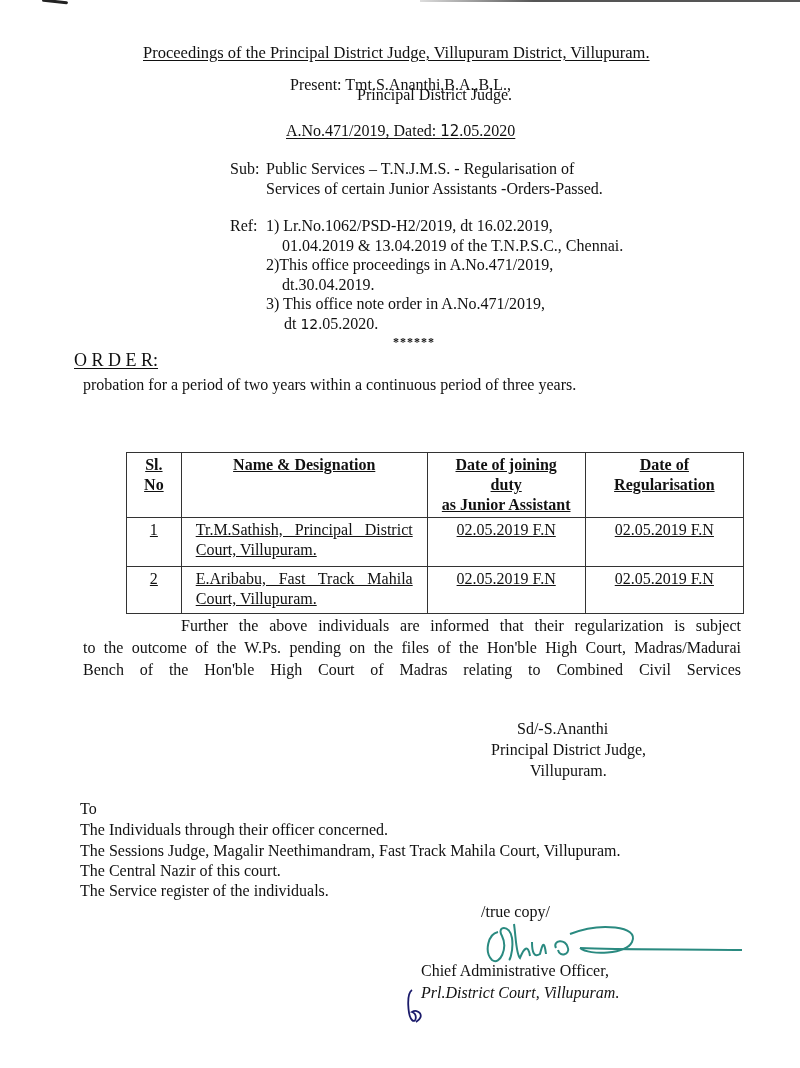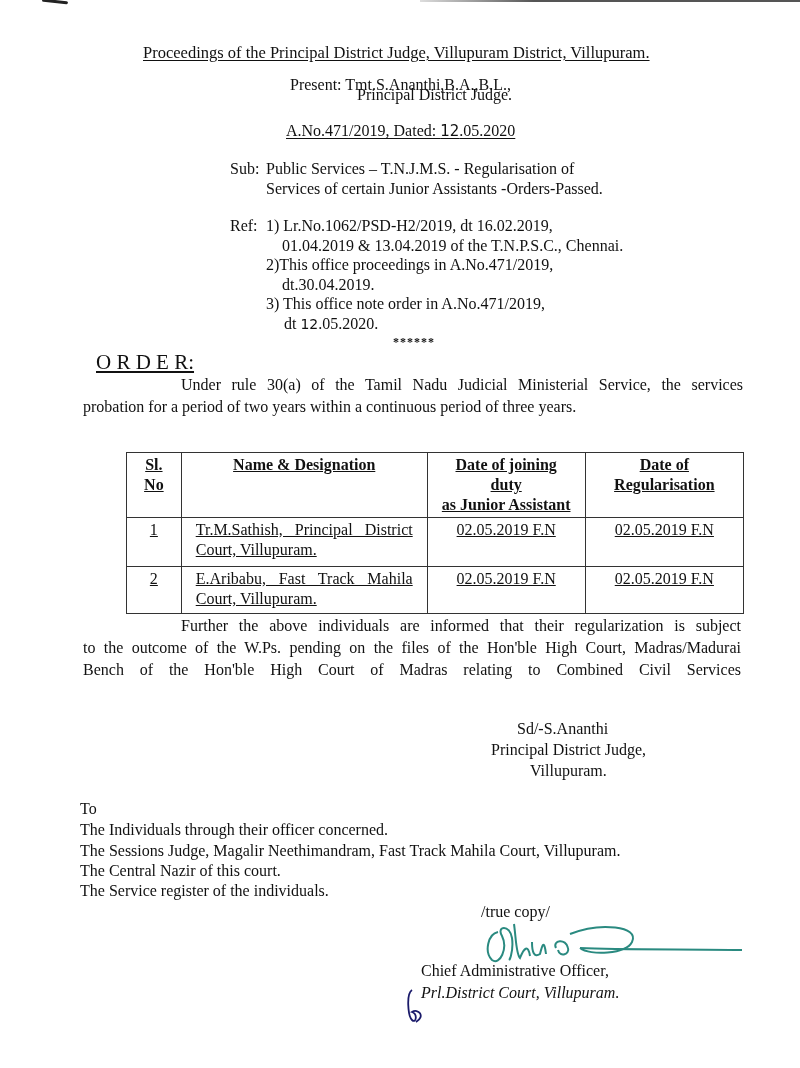--- a/index.html
+++ b/index.html
@@ -52,23 +52,22 @@
 <div class="abs" style="left:266px; top:217px;">1) Lr.No.1062/PSD-H2/2019, dt 16.02.2019,</div>
 <div class="abs" style="left:282px; top:237px;">01.04.2019 &amp; 13.04.2019 of the T.N.P.S.C., Chennai.</div>
 <div class="abs" style="left:266px; top:256px;">2)This office proceedings in A.No.471/2019,</div>
 <div class="abs" style="left:282px; top:276px;">dt.30.04.2019.</div>
 <div class="abs" style="left:266px; top:295px;">3) This office note order in A.No.471/2019,</div>
 <div class="abs" style="left:284px; top:315px;">
   <span>dt </span><span class="hand" style="font-size:14px;">12</span><span>.05.2020.</span>
 </div>
 <div class="abs" style="left:393px; top:335px; font-size:12px; font-weight:bold; letter-spacing:1px;">******</div>
 
-<div class="abs u" style="left:96px; top:350px; font-size:21px;text-align:right;">O R D E R:</div>
+<div class="abs u" style="left:74px; top:350px; font-size:18px;text-align:right;">O R D E R:</div>
 <div class="para" style="top:374px; left:83px; width:660px;">
-  <span class="line" style="padding-left:98px;">Under rule 30(a) of the Tamil Nadu Judicial Ministerial Service, the services</span>
   <span class="line last">probation for a period of two years within a continuous period of three years.</span>
 </div>
 
 <table class="order">
   <tbody>
       <tr>
     <th class="c1"><span>Sl.</span><br><span>No</span></th>
     <th class="c2">Name &amp; Designation</th>
     <th class="c3"><span>Date of joining duty</span><br><span>as Junior Assistant</span></th>
     <th class="c4"><span>Date of</span><br><span>Regularisation</span></th>

